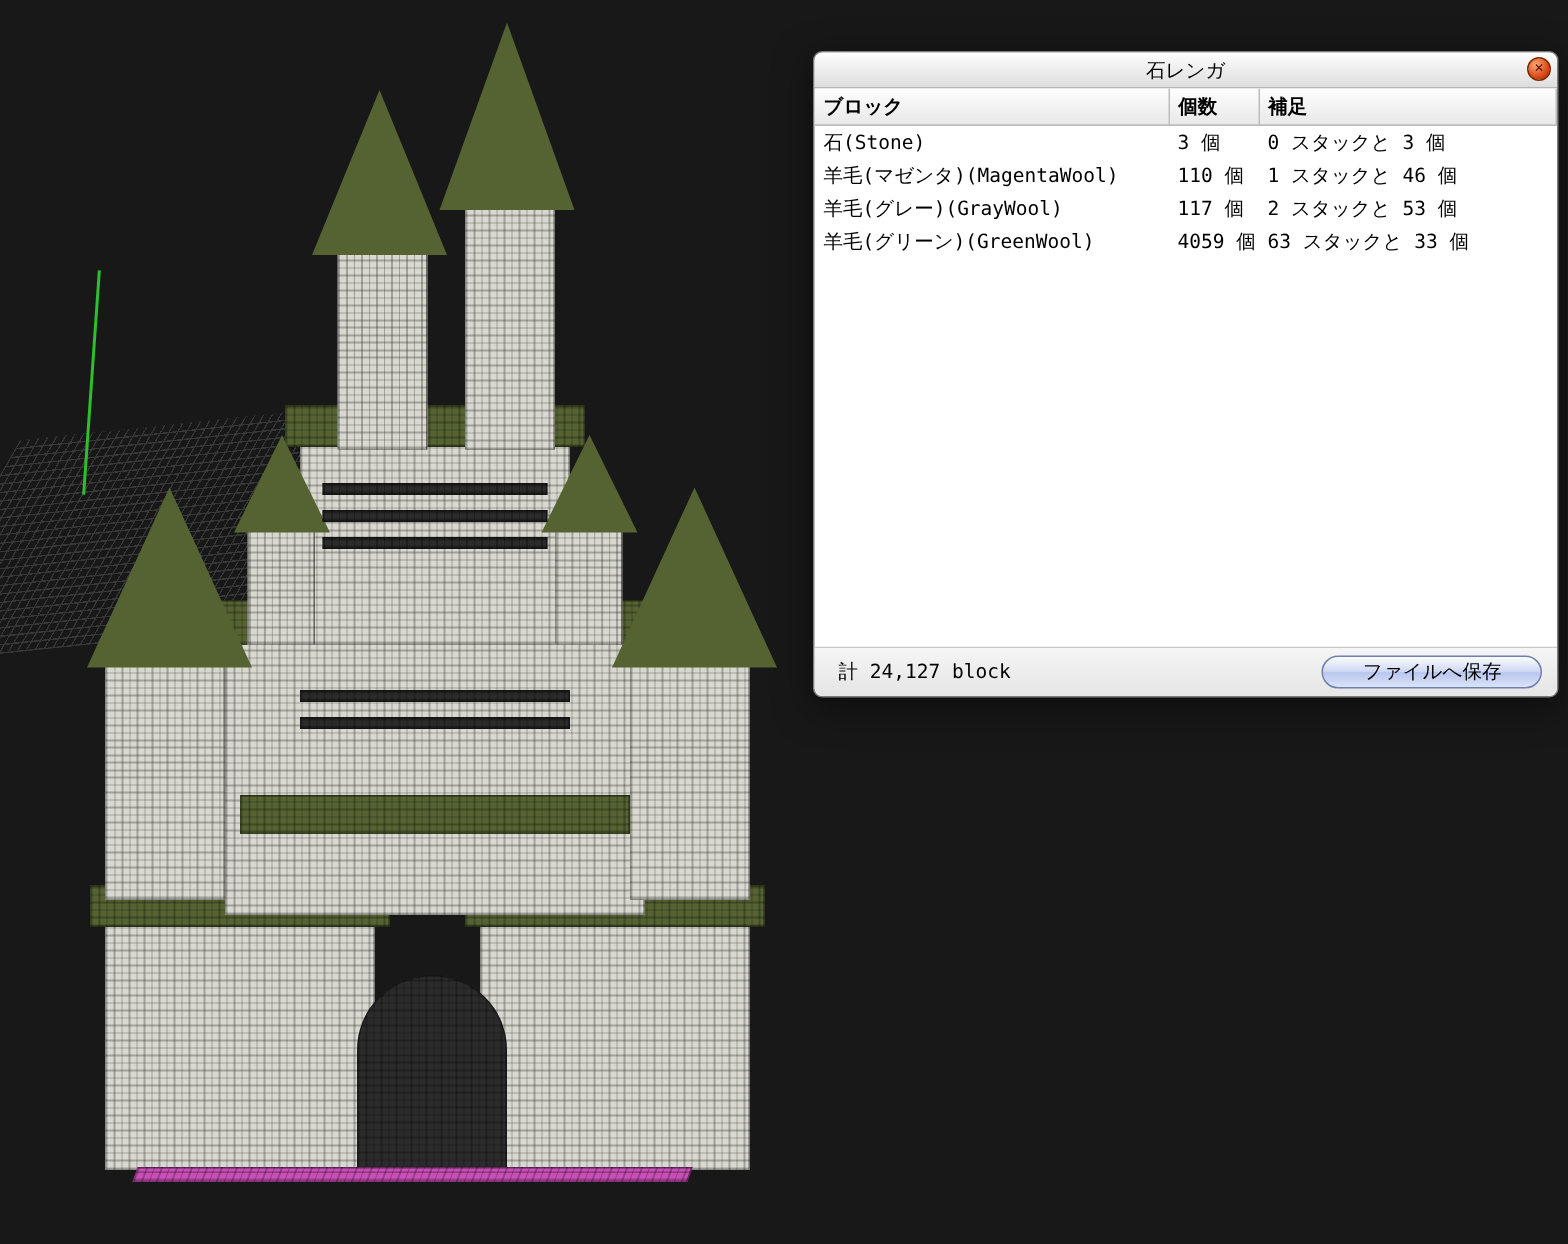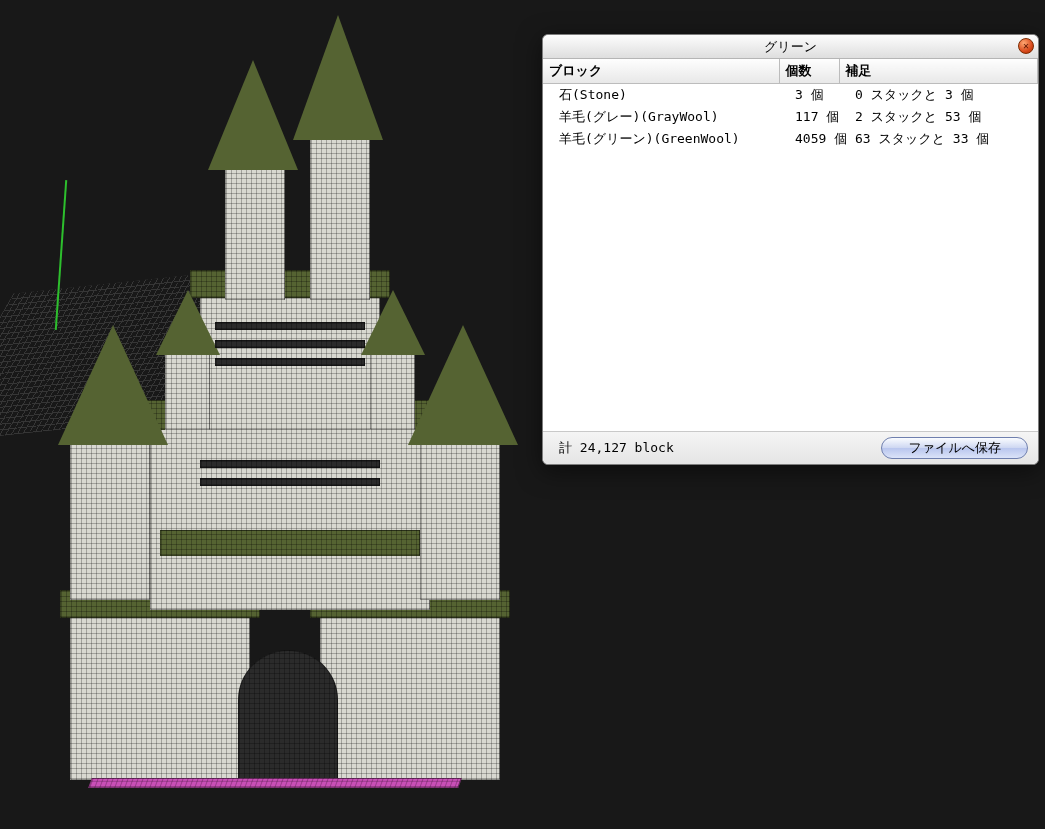--- a/index.html
+++ b/index.html
@@ -125,21 +125,21 @@
     padding: 3px 6px;
     background: linear-gradient(#fefefe, #e8e8e8);
     border-right: 1px solid #bcbcbc;
     border-bottom: 1px solid #bcbcbc;
     height: 22px;
   }
   table.materials th.col-block { width: 236px; }
   table.materials th.col-count { width: 60px; }
   table.materials th.col-detail { }
   table.materials td {
-    padding: 2px 16px;
+    padding: 2px 6px;
     font-size: 13px;
     color: #000;
     white-space: nowrap;
     vertical-align: top;
   }
   table.materials td.count { text-align: left; }
 
   .dialog-footer {
     height: 33px;
     background: linear-gradient(#f5f5f5, #e5e5e5);
@@ -212,21 +212,21 @@
     <div class="block dark" style="left:165px; top:252px; width:150px; height:8px;"></div>
     <div class="block dark" style="left:165px; top:270px; width:150px; height:8px;"></div>
     <div class="block dark" style="left:165px; top:288px; width:150px; height:8px;"></div>
     <div class="block dark" style="left:150px; top:390px; width:180px; height:8px;"></div>
     <div class="block dark" style="left:150px; top:408px; width:180px; height:8px;"></div>
   </div>
 </div>
 
 <div class="dialog">
   <div class="dialog-titlebar">
-    <span class="dialog-title">グリーン</span>
+    <span class="dialog-title">石レンガ</span>
     <div class="close-btn" title="close">
       <span>✕</span>
     </div>
   </div>
 
   <div class="table-wrap">
     <table class="materials">
       <thead>
         <tr>
           <th class="col-block">ブロック</th>
@@ -234,20 +234,25 @@
           <th class="col-detail">補足</th>
         </tr>
       </thead>
       <tbody>
         <tr>
           <td>石(Stone)</td>
           <td class="count">3 個</td>
           <td>0 スタックと 3 個</td>
         </tr>
         <tr>
+          <td>羊毛(マゼンタ)(MagentaWool)</td>
+          <td class="count">110 個</td>
+          <td>1 スタックと 46 個</td>
+        </tr>
+        <tr>
           <td>羊毛(グレー)(GrayWool)</td>
           <td class="count">117 個</td>
           <td>2 スタックと 53 個</td>
         </tr>
         <tr>
           <td>羊毛(グリーン)(GreenWool)</td>
           <td class="count">4059 個</td>
           <td>63 スタックと 33 個</td>
         </tr>
       </tbody>

